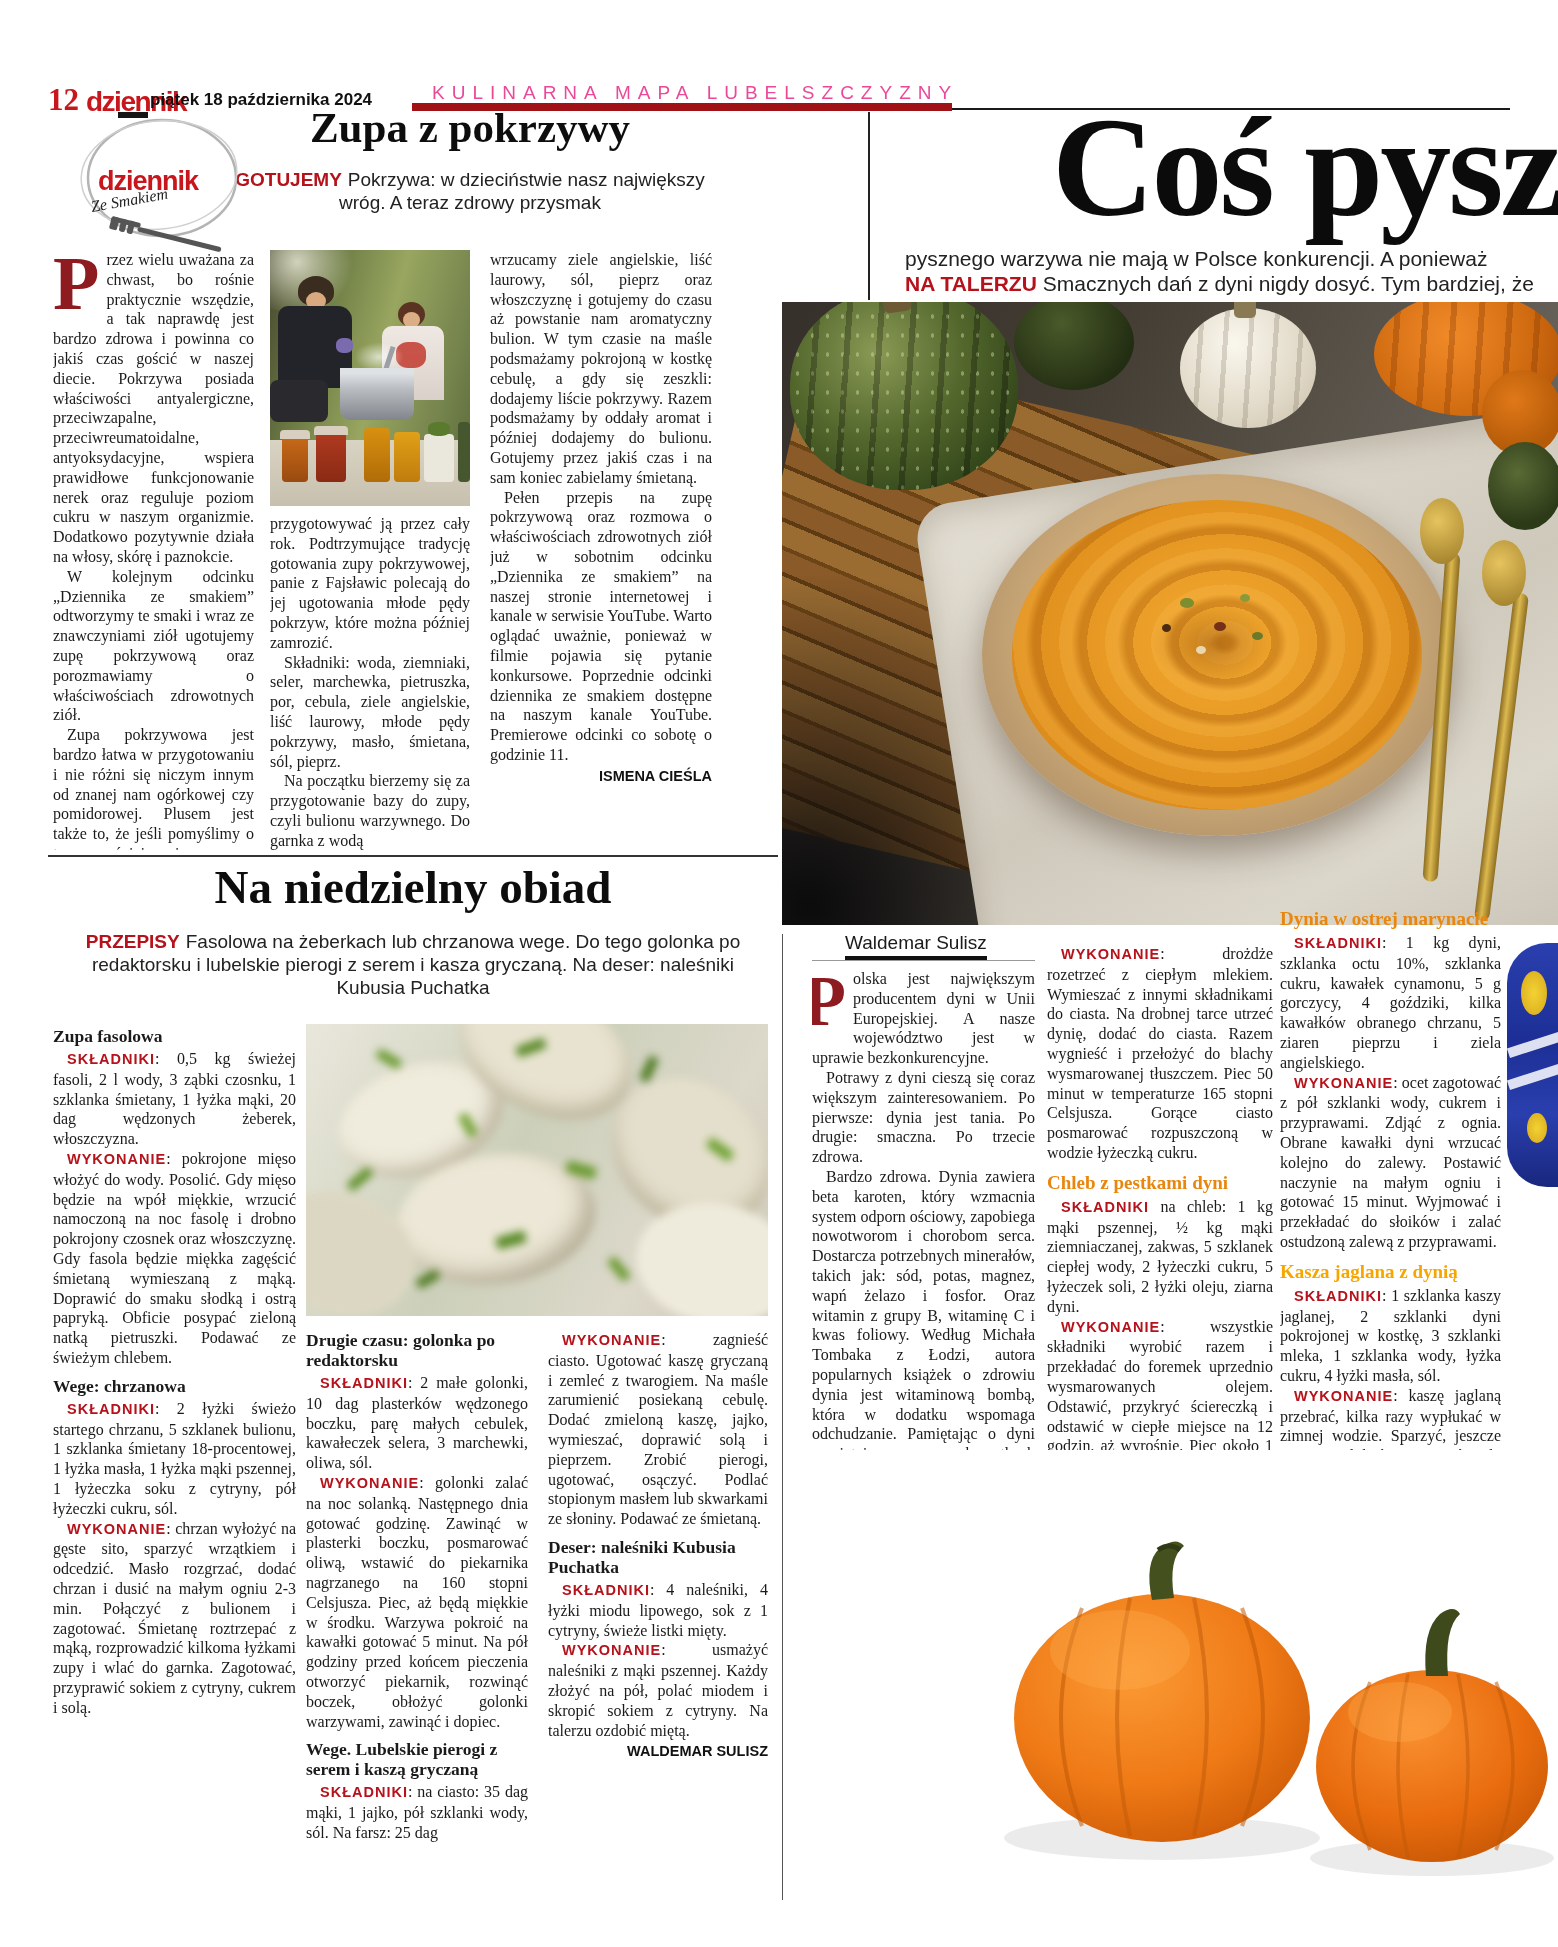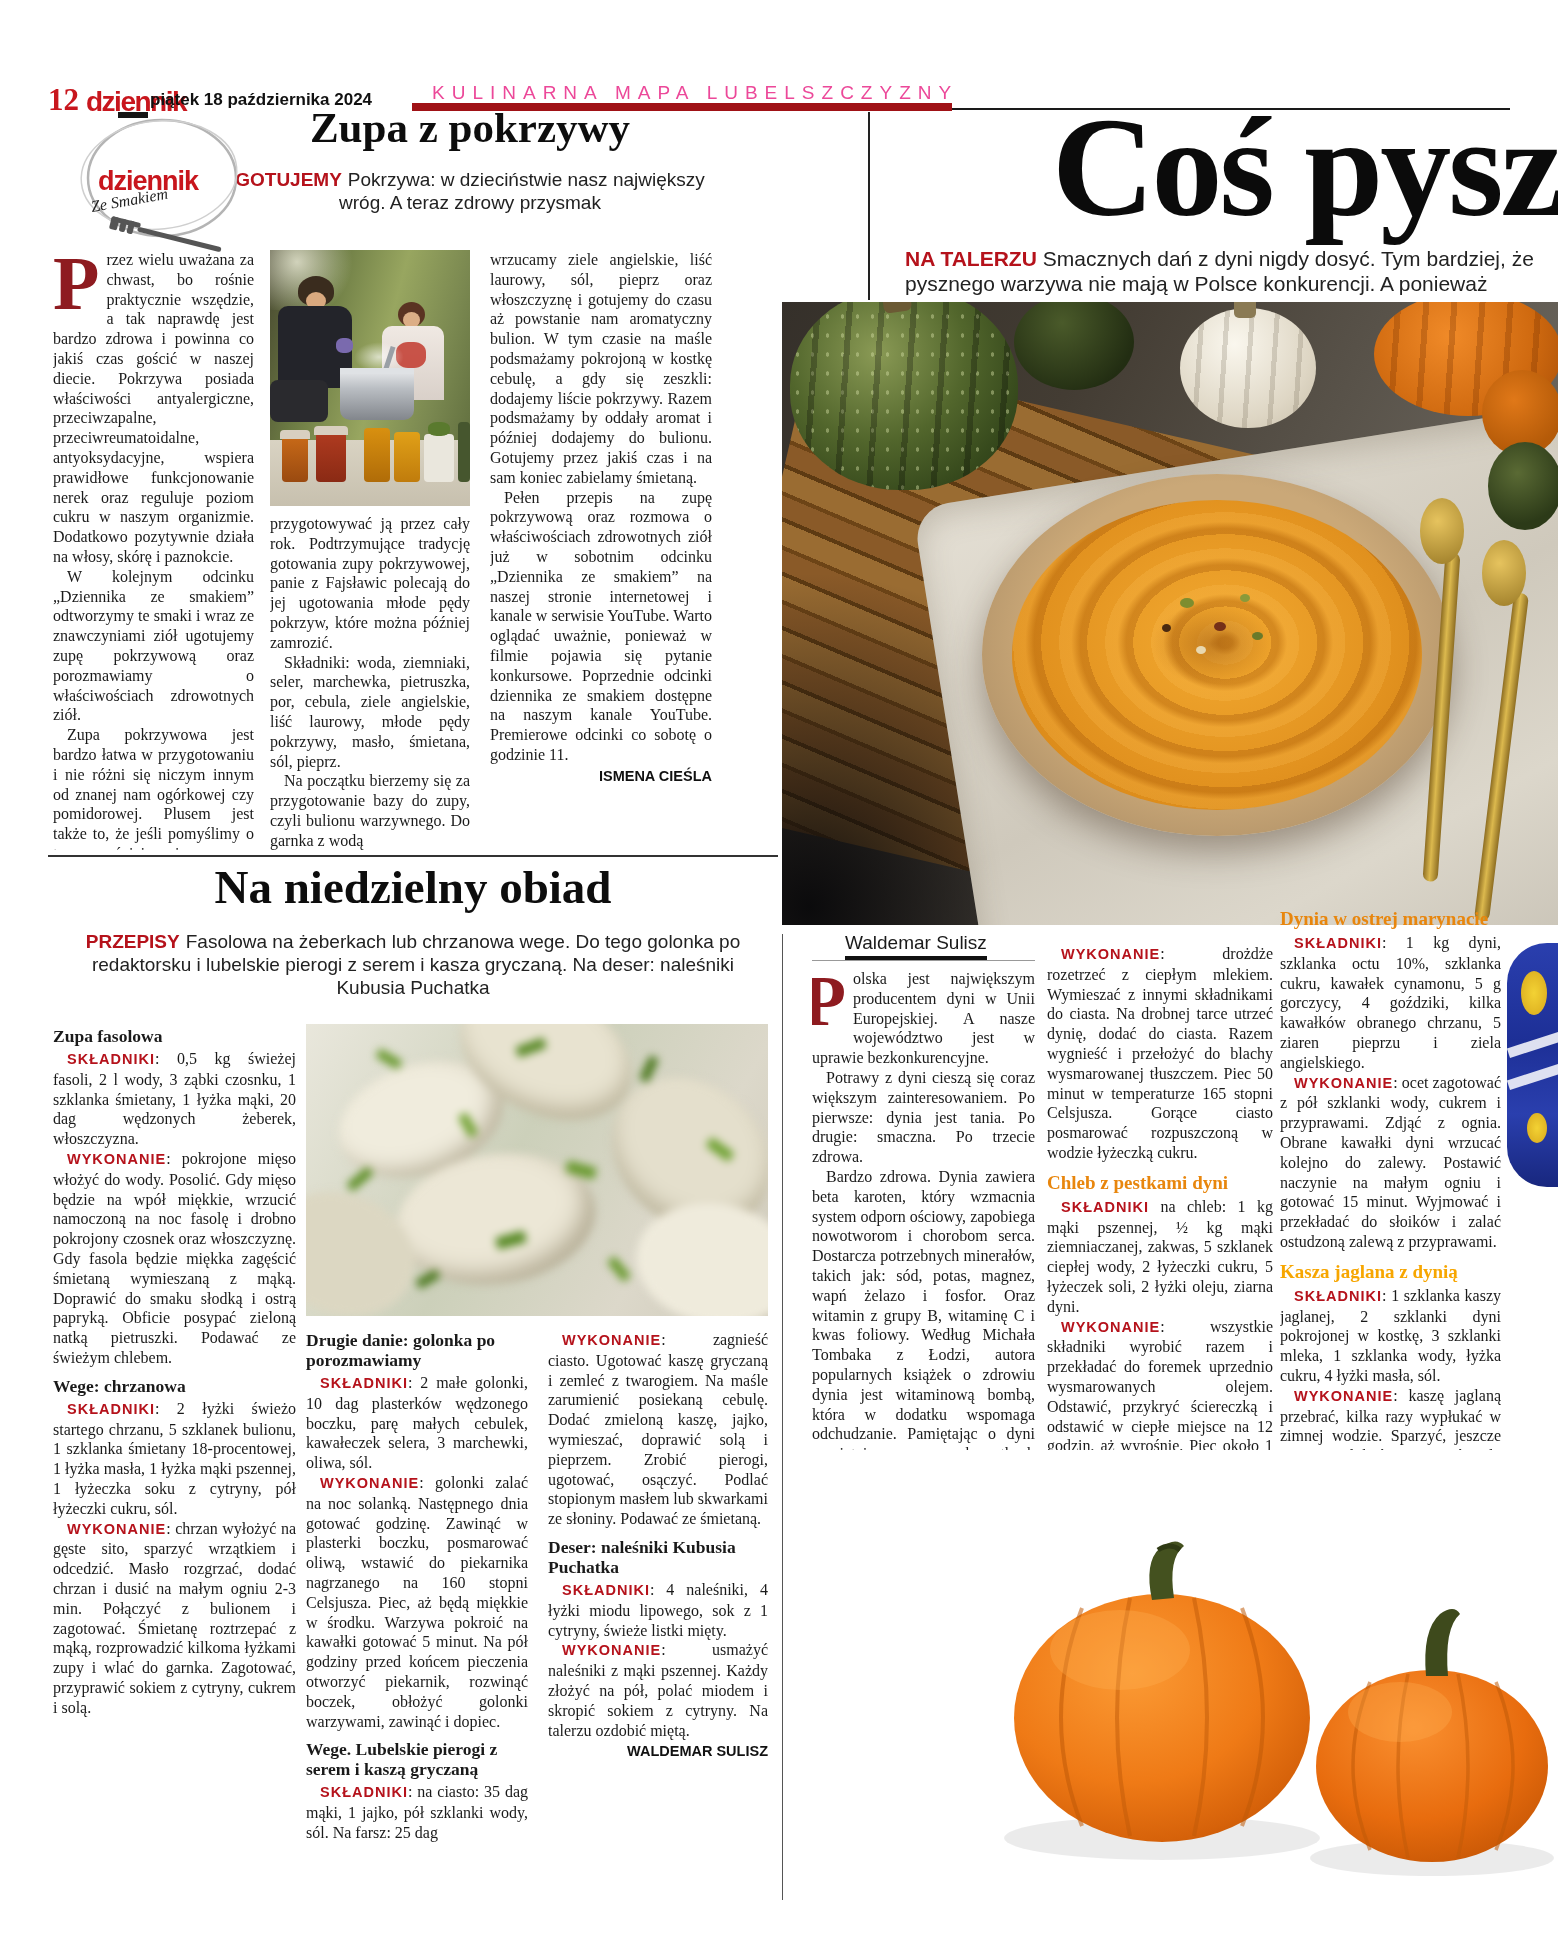--- a/index.html
+++ b/index.html
@@ -206,22 +206,22 @@
   </div>
 
   <div class="col sc3">
     <p>wrzucamy ziele angielskie, liść laurowy, sól, pieprz oraz włoszczyznę i gotujemy do czasu aż powstanie nam aromatyczny bulion. W tym czasie na maśle podsmażamy pokrojoną w kostkę cebulę, a gdy się zeszkli: dodajemy liście pokrzywy. Razem podsmażamy by oddały aromat i później dodajemy do bulionu. Gotujemy przez jakiś czas i na sam koniec zabielamy śmietaną.</p>
     <p class="ind">Pełen przepis na zupę pokrzywową oraz rozmowa o właściwościach zdrowotnych ziół już w sobotnim odcinku „Dziennika ze smakiem” na naszej stronie internetowej i kanale w serwisie YouTube. Warto oglądać uważnie, ponieważ w filmie pojawia się pytanie konkursowe. Poprzednie odcinki dziennika ze smakiem dostępne na naszym kanale YouTube. Premierowe odcinki co sobotę o godzinie 11.</p>
     <div class="byline">ISMENA CIEŚLA</div>
   </div>
 
   <div class="cos-title">Coś pysz</div>
   <div class="talerz-kicker">
+    <div>pysznego warzywa nie mają w Polsce konkurencji. A ponieważ</div>
     <div><span class="klabel">NA TALERZU</span><span>Smacznych dań z dyni nigdy dosyć. Tym bardziej, że</span></div>
-    <div>pysznego warzywa nie mają w Polsce konkurencji. A ponieważ</div>
   </div>
 
   <div class="photo bigp">
     <div class="wood"></div>
     <div class="darkl"></div>
     <div class="linen"></div>
     <div class="pk" style="left:8px;top:-14px;width:228px;height:202px;border-radius:48%;background:radial-gradient(circle at 38% 32%,#8a9a55,#52662c 45%,#36491c 75%,#263614);">
       <div class="spk"></div>
       <div class="ribs"></div>
     </div>
@@ -282,21 +282,21 @@
       <div class="pspeck" style="left:260px;top:140px;width:30px;height:12px;background:#6a9a30;transform:rotate(15deg);"></div>
       <div class="pspeck" style="left:330px;top:40px;width:26px;height:10px;background:#4e7a22;transform:rotate(-65deg);"></div>
       <div class="pspeck" style="left:400px;top:120px;width:28px;height:11px;background:#6fa232;transform:rotate(35deg);"></div>
       <div class="pspeck" style="left:190px;top:210px;width:30px;height:12px;background:#588a26;transform:rotate(-15deg);"></div>
       <div class="pspeck" style="left:300px;top:240px;width:26px;height:10px;background:#6a9a30;transform:rotate(50deg);"></div>
       <div class="pspeck" style="left:110px;top:250px;width:24px;height:10px;background:#4e7a22;transform:rotate(-30deg);"></div>
     </div>
   </div>
 
   <div class="col dcl2">
-    <h3 class="bhead" style="margin-top:0;">Drugie danie: golonka po porozmawiamy</h3>
+    <h3 class="bhead" style="margin-top:0;">Drugie czasu: golonka po redaktorsku</h3>
     <p class="ind"><span class="lbl">SKŁADNIKI</span><span>: 2 małe golonki, 10 dag plasterków wędzonego boczku, parę małych cebulek, kawałeczek selera, 3 marchewki, oliwa, sól.</span></p>
     <p class="ind"><span class="lbl">WYKONANIE</span><span>: golonki zalać na noc solanką. Następnego dnia gotować godzinę. Zawinąć w plasterki boczku, posmarować oliwą, wstawić do piekarnika nagrzanego na 160 stopni Celsjusza. Piec, aż będą miękkie w środku. Warzywa pokroić na kawałki gotować 5 minut. Na pół godziny przed końcem pieczenia otworzyć piekarnik, rozwinąć boczek, obłożyć golonki warzywami, zawinąć i dopiec.</span></p>
     <h3 class="bhead">Wege. Lubelskie pierogi z serem i kaszą gryczaną</h3>
     <p class="ind"><span class="lbl">SKŁADNIKI</span><span>: na ciasto: 35 dag mąki, 1 jajko, pół szklanki wody, sól. Na farsz: 25 dag</span></p>
   </div>
 
   <div class="col dcl3">
     <p class="ind"><span class="lbl">WYKONANIE</span><span>: zagnieść ciasto. Ugotować kaszę gryczaną i zemleć z twarogiem. Na maśle zarumienić posiekaną cebulę. Dodać zmieloną kaszę, jajko, wymieszać, doprawić solą i pieprzem. Zrobić pierogi, ugotować, osączyć. Podlać stopionym masłem lub skwarkami ze słoniny. Podawać ze śmietaną.</span></p>
     <h3 class="bhead">Deser: naleśniki Kubusia Puchatka</h3>
     <p class="ind"><span class="lbl">SKŁADNIKI</span><span>: 4 naleśniki, 4 łyżki miodu lipowego, sok z 1 cytryny, świeże listki mięty.</span></p>

